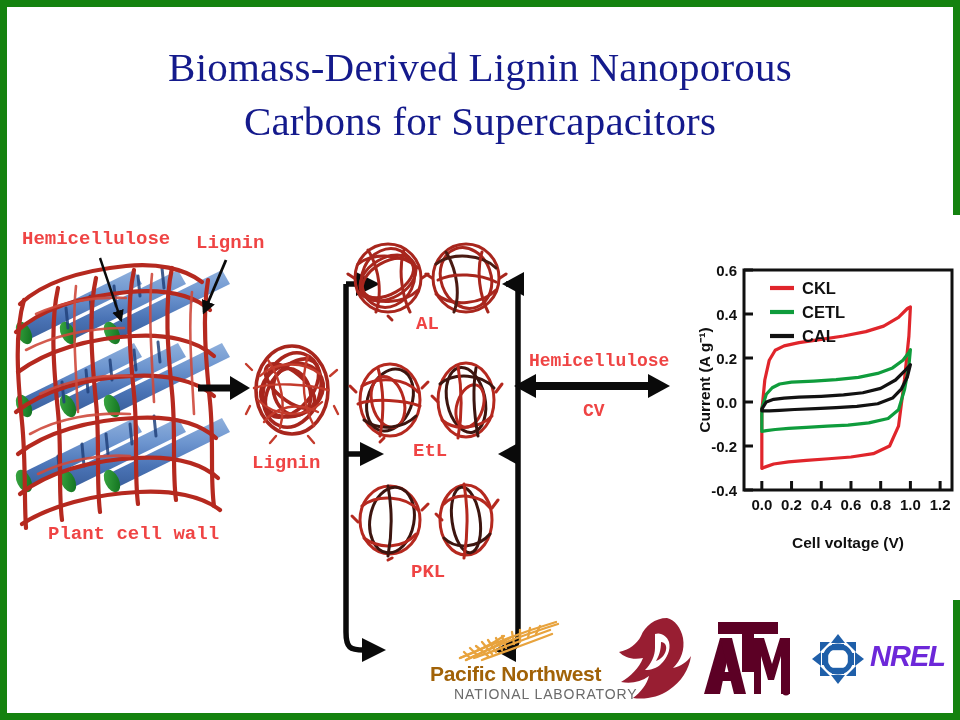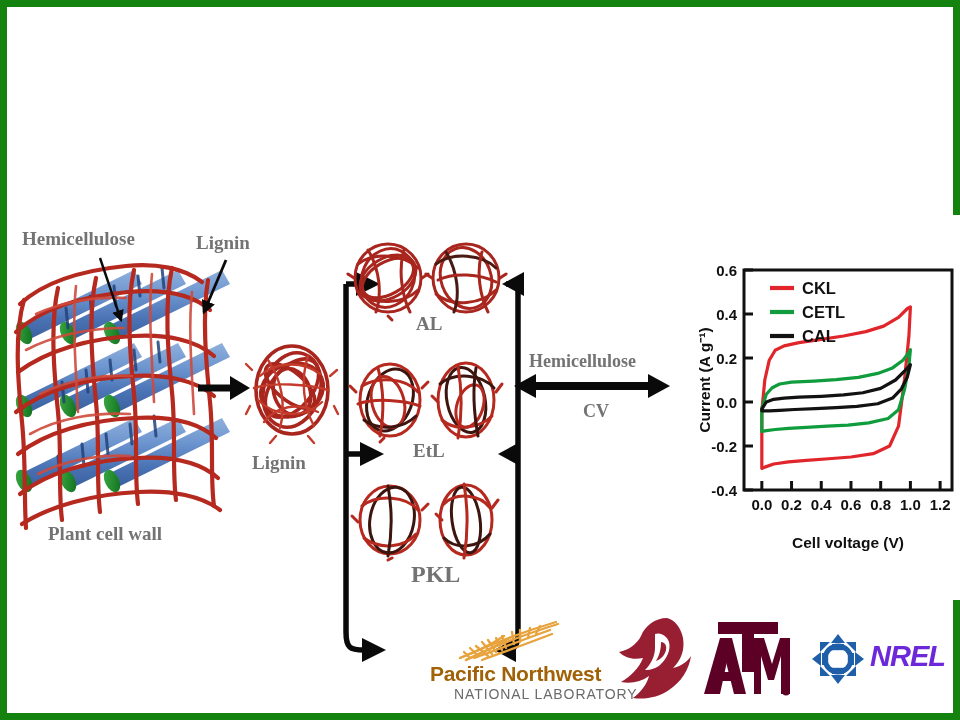--- a/index.html
+++ b/index.html
@@ -31,31 +31,31 @@
     font-size:41px;line-height:1.32;
     font-weight:400;
     color:#141a8c;
     letter-spacing:.2px;
   }
   #title .l2{display:block;}
 
   
   .lbl{
     position:absolute;
-    font-family:Liberation Serif, serif;
-    font-weight:bold;color:#737373;
+    font-family:Liberation Mono, monospace;
+    font-weight:bold;color:#ef4444;
     white-space:nowrap;
   }
   #lbl-hemi{left:22px;top:228px;font-size:19px;}
   #lbl-lignin-top{left:196px;top:232px;font-size:19px;}
   #lbl-plantcell{left:48px;top:523px;font-size:19px;}
   #lbl-lignin-mid{left:252px;top:452px;font-size:19px;}
   #lbl-AL{left:416px;top:313px;font-size:19px;}
   #lbl-EtL{left:413px;top:440px;font-size:19px;}
-  #lbl-PKL{left:411px;top:561px;font-size:24px;}
+  #lbl-PKL{left:411px;top:561px;font-size:19px;}
   #lbl-carb{left:529px;top:351px;font-size:18px;}
   #lbl-cv{left:583px;top:401px;font-size:18px;}
 
   svg{display:block;overflow:visible;}
   .svgabs{position:absolute;}
 
   
   #chart{position:absolute;left:696px;top:256px;width:272px;height:300px;}
   .ax-txt{font-family:"Liberation Sans",sans-serif;font-weight:bold;fill:#101010;}
 
@@ -87,20 +87,24 @@
 <body>
 
 <div id="slide">
 
   <div class="frame-top"></div>
   <div class="frame-bottom"></div>
   <div class="frame-left"></div>
   <div class="frame-right-a"></div>
   <div class="frame-right-b"></div>
 
+  <div id="title">
+    <span>Biomass-Derived Lignin Nanoporous</span>
+    <span class="l2">Carbons for Supercapacitors</span>
+  </div>
 
   <svg class="svgabs" style="left:6px;top:262px;" width="250" height="280" viewBox="0 0 250 280">
     <defs>
       <linearGradient id="cyl" x1="0" y1="0" x2="0" y2="1">
         <stop offset="0%" stop-color="#8fb0dc"></stop>
         <stop offset="35%" stop-color="#6d95cf"></stop>
         <stop offset="70%" stop-color="#4a73b5"></stop>
         <stop offset="100%" stop-color="#3a5f9c"></stop>
       </linearGradient>
       <linearGradient id="grn" x1="0" y1="0" x2="1" y2="1">

